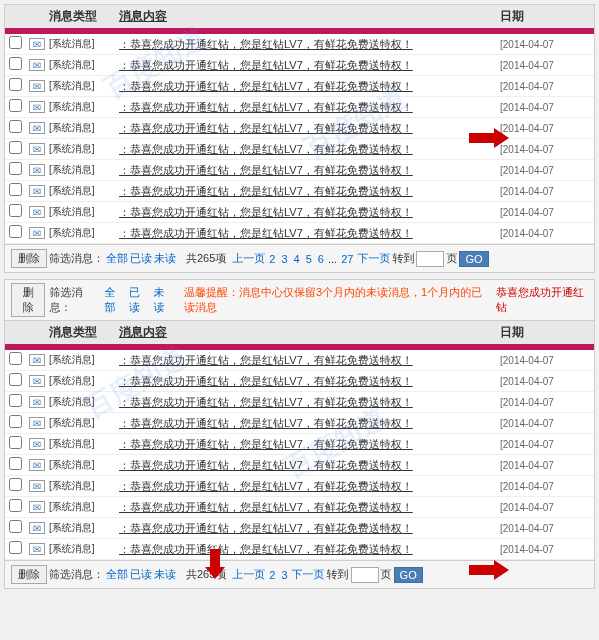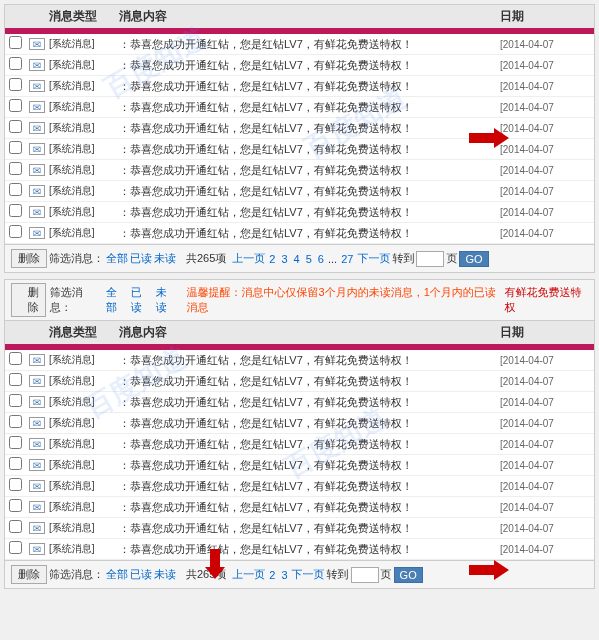--- a/index.html
+++ b/index.html
@@ -22,21 +22,21 @@
       display: flex;
       background: #e8e8e8;
       border-bottom: 6px solid #be185d;
       padding: 3px 4px;
       font-weight: bold;
     }
 
     .col-check { width: 20px; flex-shrink: 0; }
     .col-icon { width: 20px; flex-shrink: 0; }
     .col-type { width: 70px; flex-shrink: 0; }
-    .col-content { flex: 1; }
+    .col-content { flex: 1; text-decoration: underline; }
     .col-date { width: 90px; flex-shrink: 0; text-align: left; }
 
     .msg-row {
       display: flex;
       align-items: center;
       border-bottom: 1px solid #eee;
       padding: 2px 4px;
       background: #fff;
     }
 
@@ -81,21 +81,20 @@
       text-decoration: none;
     }
 
     .btn-del {
       background: #f0f0f0;
       border: 1px solid #aaa;
       padding: 1px 6px;
       cursor: pointer;
       font-size: 11px;
       color: #333;
-      text-align: right;
     }
 
     .pagination {
       display: inline-flex;
       align-items: center;
       gap: 2px;
     }
 
     .pagination a {
       color: #0066cc;
@@ -331,21 +330,21 @@
 
   <div class="panel panel-container" style="margin-top:6px;">
 
     <div class="filter-bar">
       <button class="btn-del">删除</button>
       <span>筛选消息：</span>
       <a href="#">全部</a>
       <a href="#">已读</a>
       <a href="#">未读</a>
       <span class="warn-text" style="margin-left:6px;">温馨提醒：消息中心仅保留3个月内的未读消息，1个月内的已读消息</span>
-      <a href="#" style="color:#cc0000;">有鲜花免费送特权</a>
+      <a href="#" style="color:#cc0000;">恭喜您成功开通红钻</a>
     </div>
 
     <div class="table-header">
       <div class="col-check"></div>
       <div class="col-icon"></div>
       <div class="col-type">消息类型</div>
       <div class="col-content">消息内容</div>
       <div class="col-date">日期</div>
     </div>
 

